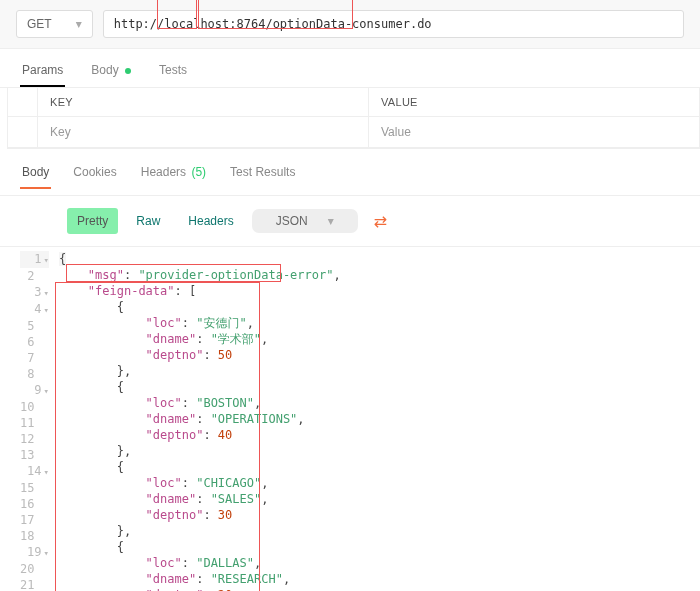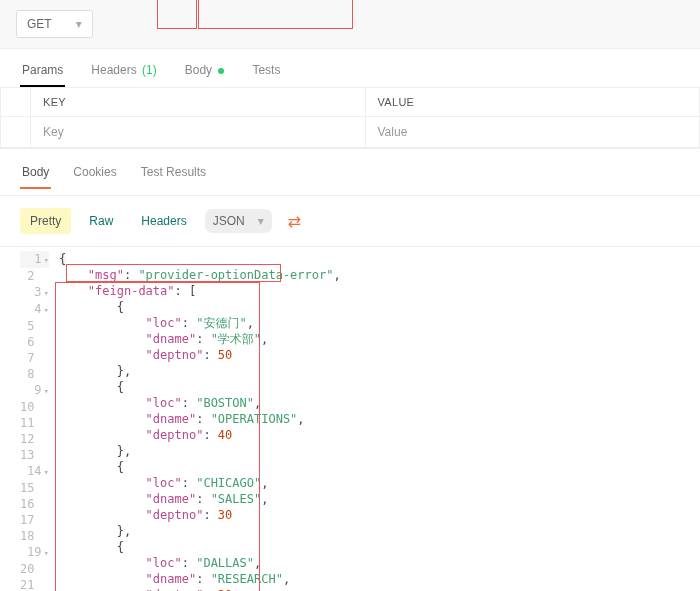--- a/index.html
+++ b/index.html
@@ -7,33 +7,33 @@
 .topbar { display: flex; align-items: center; padding: 10px 16px; background: #f8f8f8; border-bottom: 1px solid #eee; gap: 10px; }
 .method-sel { display: flex; gap: 24px; background: #fff; border: 1px solid #ddd; border-radius: 3px; padding: 6px 10px; color: #666; }
 .url-input { flex: 1; background: #fff; border: 1px solid #ddd; border-radius: 3px; padding: 6px 10px; color: #333; font-family: monospace; position: relative; }
 .url-highlight1 { position: absolute; border: 1px solid #e55; left: 157px; top: -1px; width: 40px; height: 30px; pointer-events: none; }
 .url-highlight2 { position: absolute; border: 1px solid #e55; left: 198px; top: -1px; width: 155px; height: 30px; pointer-events: none; }
 .tabs { display: flex; gap: 24px; padding: 10px 20px 0; border-bottom: 1px solid #eee; }
 .tab { padding: 4px 2px 8px; color: #888; cursor: pointer; }
 .tab.active { color: #666; border-bottom: 2px solid #000000; }
 .dot-green { display: inline-block; width: 6px; height: 6px; background: #2ecc71; border-radius: 50%; margin-left: 3px; }
 .count { color: #2ecc71; margin-left: 2px; }
-.kv-table { border: 1px solid #eee; border-top: none; }
+.kv-table { border: 1px solid #eee; border-top: none; margin-left: 7px; }
 .kv-row { display: flex; border-bottom: 1px solid #eee; }
 .kv-cell { flex: 1; padding: 8px 12px; border-right: 1px solid #eee; color: #999; }
 .kv-cell:last-child { border-right: none; }
 .kv-header .kv-cell { color: #555; font-size: 11px; text-transform: uppercase; letter-spacing: 0.3px; }
 .kv-checkbox { width: 30px; flex: none; border-right: 1px solid #eee; padding: 8px 6px; }
 .resp-tabs { display: flex; gap: 20px; padding: 12px 20px 6px; border-bottom: 1px solid #eee; }
 .rtab { color: #888; padding: 4px 2px 8px; cursor: pointer; }
 .rtab.active { color: #555; border-bottom: 2px solid #f26b3a; }
 .view-controls { display: flex; gap: 8px; align-items: center; padding: 12px 20px; border-bottom: 1px solid #eee; }
 .vbtn { padding: 6px 10px; color: #0f766e; cursor: pointer; }
-.vbtn.active { background: #fef9c3; color: #555; border-radius: 3px; }
-.json-sel { display: flex; align-items: center; background: #eee; padding: 5px 8px; border-radius: 7px; gap: 13px; color: #666; }
+.vbtn.active { background: #86efac; color: #555; border-radius: 3px; margin-left: 47px; }
+.json-sel { display: flex; align-items: center; background: #eee; padding: 5px 24px; border-radius: 7px; gap: 20px; color: #666; }
 .wrap-icon { margin-left: 8px; color: #f26b3a; font-size: 16px; cursor: pointer; }
 .code-area { display: flex; font-family: Consolas, monospace; font-size: 12px; padding: 4px 20px 20px; position: relative; }
 .gutter { text-align: right; color: #bbb; padding-right: 10px; user-select: none; line-height: 16px; }
 .gutter div { line-height: 16px; }
 .fold { color: #bbb; font-size: 9px; padding-left: 2px; }
 .code { white-space: pre; color: #444; line-height: 16px; }
 .code .key { color: #b94a8c; }
 .code .str { color: #43a06f; }
 .code .num { color: #c2410c; }
 .code .brace { color: #444; }
@@ -42,30 +42,29 @@
 .red-box2 { position: absolute; border: 1px solid #e55; left: 55px; top: 35px; width: 205px; height: 412px; pointer-events: none; }
 </style>
 </head>
 <body>
 
 <div class="topbar">
   <div class="method-sel">
     <span>GET</span>
     <span style="color:#aaa">▾</span>
   </div>
+  <div class="url-input" style="position:relative">
+    <span>http://localhost:8764/optionData-consumer.do</span>
+  </div>
   <div class="url-highlight1"></div>
   <div class="url-highlight2"></div>
 </div>
 
 <div class="tabs">
   <div class="tab active">Params</div>
-  <div class="tab">
-    <span>Headers</span>
-    <span class="count">(1)</span>
-  </div>
   <div class="tab">
     <span>Body</span>
     <span class="dot-green"></span>
   </div>
   <div class="tab">Tests</div>
 </div>
 
 <div class="kv-table">
   <div class="kv-row kv-header">
     <div class="kv-checkbox"></div>
@@ -75,20 +74,24 @@
   <div class="kv-row">
     <div class="kv-checkbox"></div>
     <div class="kv-cell">Key</div>
     <div class="kv-cell">Value</div>
   </div>
 </div>
 
 <div class="resp-tabs">
   <div class="rtab active">Body</div>
   <div class="rtab">Cookies</div>
+  <div class="rtab">
+    <span>Headers</span>
+    <span class="count">(5)</span>
+  </div>
   <div class="rtab">Test Results</div>
 </div>
 
 <div class="view-controls">
   <div class="vbtn active">Pretty</div>
   <div class="vbtn">Raw</div>
   <div class="vbtn">Headers</div>
   <div class="json-sel">
     <span>JSON</span>
     <span style="color:#aaa">▾</span>

